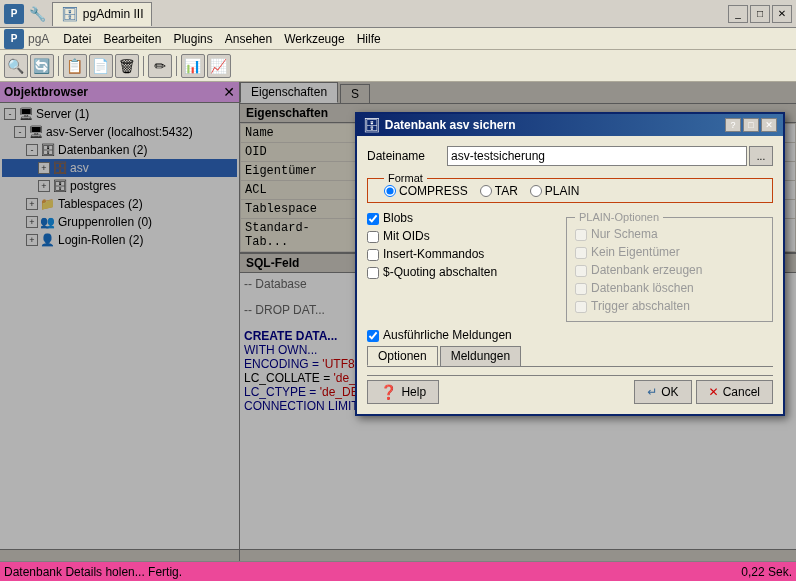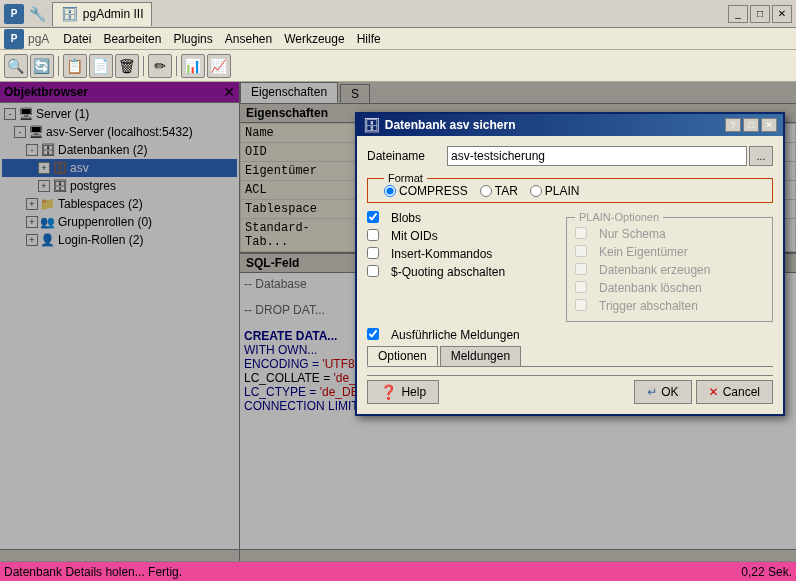--- a/index.html
+++ b/index.html
@@ -26,21 +26,21 @@
     
     .toolbar { background: #ece9d8; border-bottom: 1px solid #aca899; padding: 2px 4px; display: flex; align-items: center; gap: 2px; height: 32px; }
     .tool-btn { width: 24px; height: 24px; background: #d4d0c8; border: 1px solid #808080; display: flex; align-items: center; justify-content: center; font-size: 14px; cursor: pointer; border-radius: 2px; }
     .tool-separator { width: 1px; height: 20px; background: #808080; margin: 0 2px; }
 
     
     .content-area { display: flex; flex: 1; overflow: hidden; position: relative; }
 
     
     .left-panel { width: 240px; display: flex; flex-direction: column; border-right: 1px solid #808080; background: #fff; }
-    .panel-header { background: #a21caf; border-bottom: 1px solid #808080; padding: 2px 4px; display: flex; align-items: center; justify-content: space-between; }
+    .panel-header { background: #f0abfc; border-bottom: 1px solid #808080; padding: 2px 4px; display: flex; align-items: center; justify-content: space-between; }
     .panel-title { font-weight: bold; }
     .tree-area { flex: 1; overflow: auto; padding: 2px; }
     .tree-item { display: flex; align-items: center; padding: 1px 2px; cursor: pointer; white-space: nowrap; }
     .tree-item.selected { background: #316ac5; color: white; }
     .expander { width: 12px; height: 12px; display: inline-flex; align-items: center; justify-content: center; font-size: 9px; border: 1px solid #808080; background: #fff; color: #333; margin-right: 2px; flex-shrink: 0; }
     .tree-icon { width: 16px; height: 16px; margin-right: 2px; display: inline-flex; align-items: center; justify-content: center; font-size: 12px; flex-shrink: 0; }
     .indent1 { padding-left: 12px; }
     .indent2 { padding-left: 24px; }
     .indent3 { padding-left: 36px; }
 
@@ -79,21 +79,21 @@
     .modal-title { font-weight: bold; font-size: 12px; }
     .modal-win-btns { display: flex; gap: 2px; }
     .modal-win-btn { width: 16px; height: 14px; background: #d4d0c8; border: 1px solid #808080; display: flex; align-items: center; justify-content: center; font-size: 9px; cursor: pointer; }
     .modal-content { padding: 10px; }
     .form-row { display: flex; align-items: center; margin-bottom: 6px; }
     .form-label { width: 80px; flex-shrink: 0; }
     .form-input { flex: 1; height: 20px; border: 1px solid #808080; padding: 1px 3px; background: white; font-size: 12px; }
     .browse-btn { width: 24px; height: 20px; background: #d4d0c8; border: 1px solid #808080; display: flex; align-items: center; justify-content: center; cursor: pointer; font-size: 10px; margin-left: 2px; }
     .radio-group { display: flex; align-items: center; gap: 12px; margin-top: -4px; }
     .radio-item { display: flex; align-items: center; gap: 3px; }
-    .checkbox-item { display: flex; align-items: flex-start; gap: 12px; margin-bottom: 4px; }
+    .checkbox-item { display: flex; align-items: flex-end; gap: 4px; margin-bottom: 4px; }
     .options-area { display: flex; gap: 10px; }
     .left-options { flex: 1; }
     .checkbox-disabled { color: #999; }
     .modal-tabs { display: flex; border-bottom: 1px solid #808080; margin-bottom: 8px; }
     .modal-tab { padding: 2px 10px; border: 1px solid #808080; border-bottom: none; background: #d4d0c8; cursor: pointer; margin-right: 2px; }
     .modal-tab.active { background: #ece9d8; border-bottom: 1px solid #ece9d8; }
     .modal-footer { display: flex; justify-content: space-between; align-items: center; padding: 4px 0 0 0; border-top: 1px solid #808080; margin-top: 4px; }
     .footer-left { display: flex; gap: 4px; }
     .footer-right { display: flex; gap: 4px; }
     .dialog-btn {

